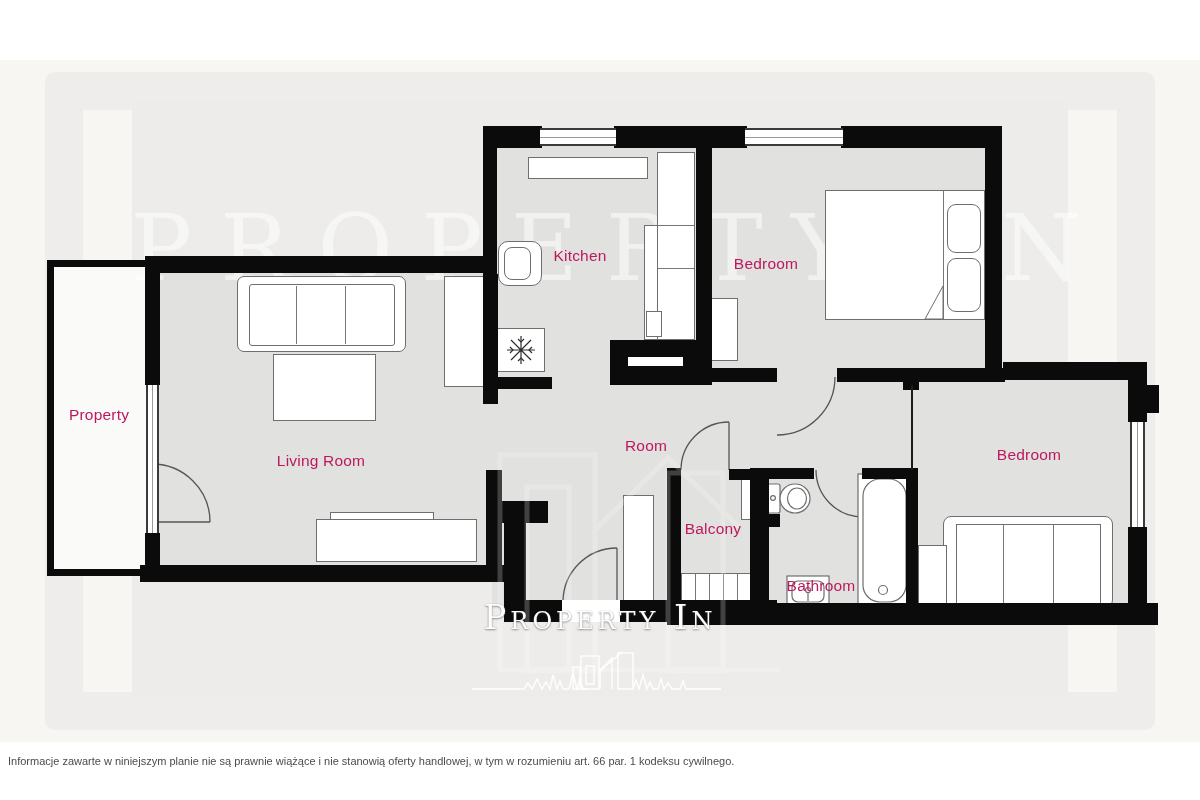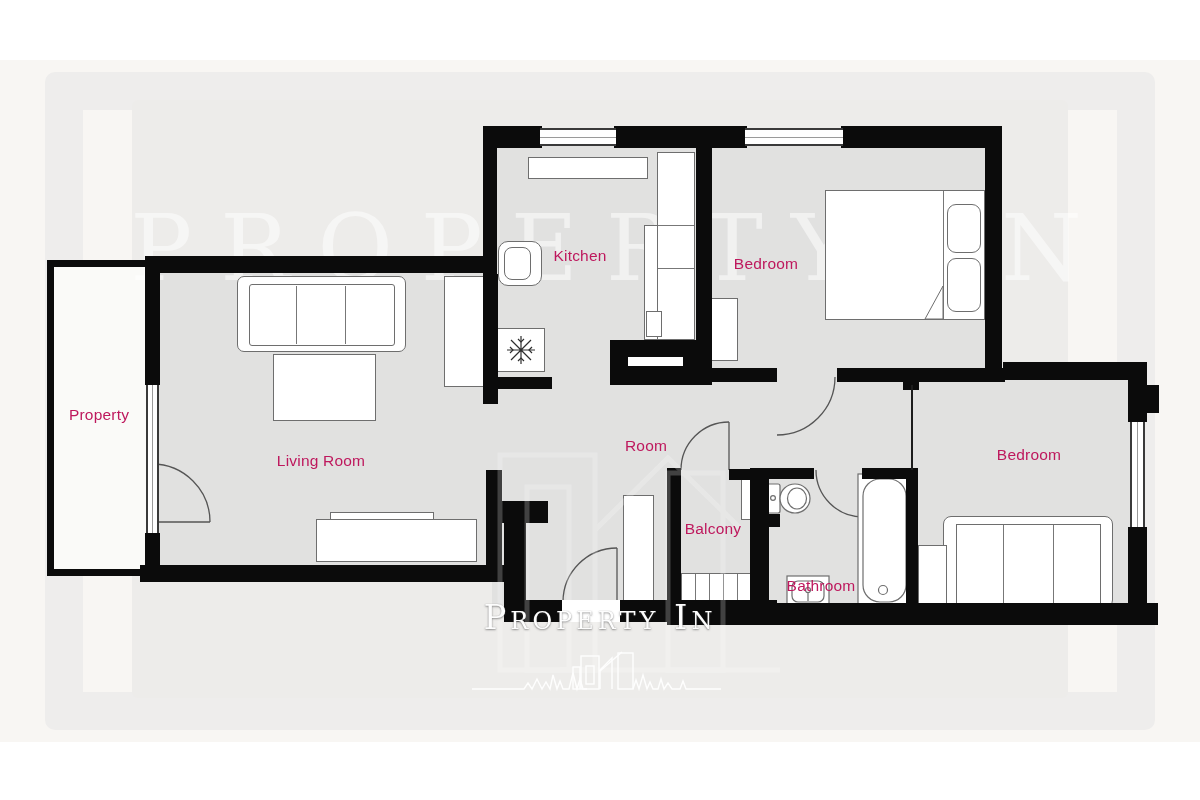--- a/index.html
+++ b/index.html
@@ -210,13 +210,14 @@
       <rect x="573" y="667" width="7" height="22"></rect>
       <rect x="581" y="656" width="18" height="33"></rect>
       <rect x="586" y="666" width="8" height="18"></rect>
       <path d="M600,689 V670 L612,658 V689"></path>
       <path d="M600,671 L622,652"></path>
       <rect x="618" y="653" width="15" height="36"></rect>
       <path d="M633,689 l3,-9 3,9 4,-14 4,14 3,-7 3,7 h5 l3,-10 3,10 4,-6 4,6 h8 l3,-8 3,8 h35"></path>
     </g>
   </svg>
 
+  <div id="disclaimer">Informacje zawarte w niniejszym planie nie są prawnie wiążące i nie stanowią oferty handlowej, w tym w rozumieniu art. 66 par. 1 kodeksu cywilnego.</div>
 </div>
 
 </body></html>

